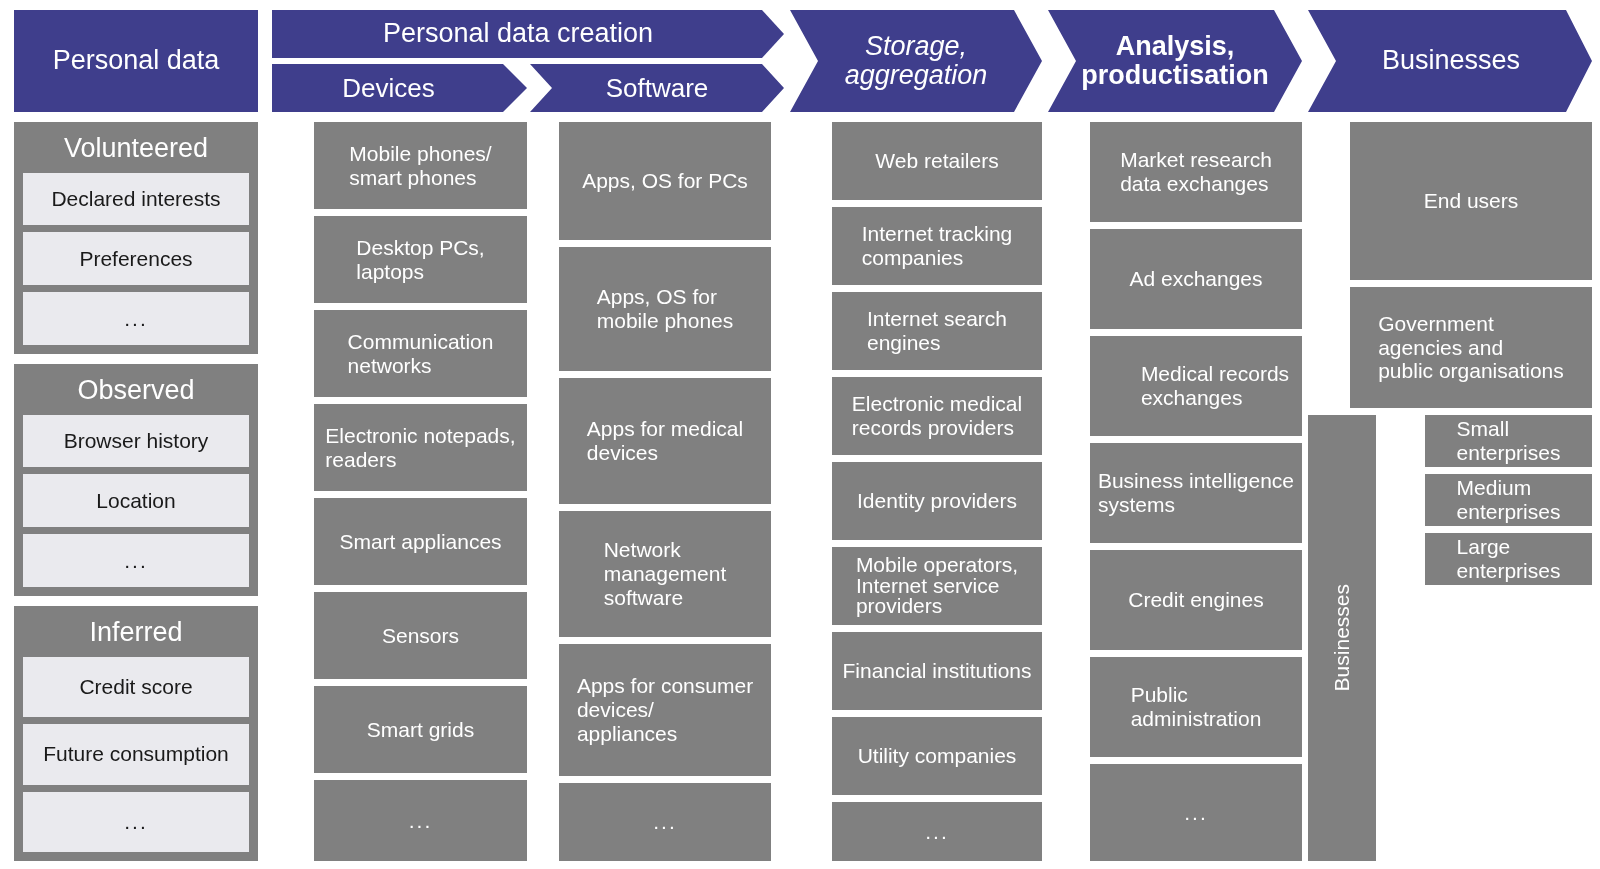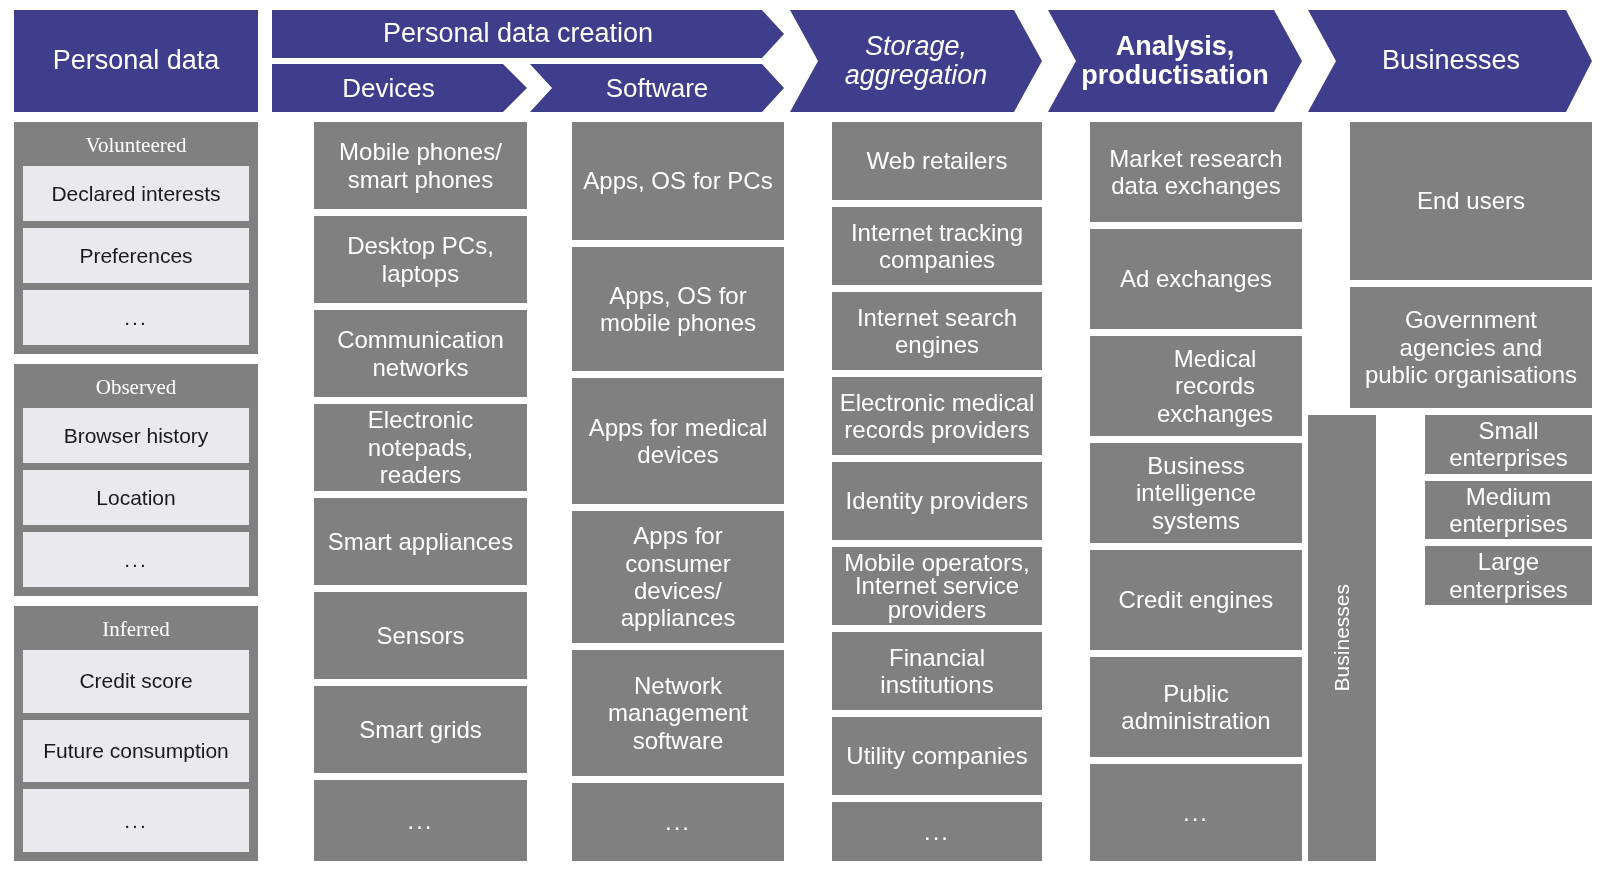--- a/index.html
+++ b/index.html
@@ -109,34 +109,33 @@
   .col {
     position: absolute;
     top: 122px;
     bottom: 8px;
     display: flex;
     flex-direction: column;
   }
 
   .col-personal      { left: 14px;   width: 244px; }
   .col-devices       { left: 272px;  width: 255px; }
-  .col-software      { left: 530px;  width: 254px; }
+  .col-software      { left: 517px;  width: 254px; }
   .col-storage       { left: 790px;  width: 252px; }
   .col-analysis      { left: 1048px; width: 254px; }
   .col-consumption   { left: 1308px; width: 284px; }
 
   
   .box {
     background: #808080;
     color: #ffffff;
     display: flex;
     align-items: center;
     justify-content: center;
-    text-align: center;
-    font-size: 24px;
+    font-size: 21px;
     line-height: 1.14;
     box-sizing: border-box;
     padding: 2px 6px;
     margin-left: 42px;
   }
 
   .col > .box { margin-bottom: 7px; }
   .col > .box:last-child { margin-bottom: 0; }
 
   
@@ -146,26 +145,25 @@
     flex-direction: column;
     align-items: stretch;
     box-sizing: border-box;
     padding: 8px 9px 9px 9px;
     margin-bottom: 10px;
   }
   .group:last-child { margin-bottom: 0; justify-content: space-between; }
 
   .group-title {
     color: #ffffff;
-    font-size: 21px;
+    font-size: 27px;
     text-align: center;
     line-height: 1.1;
     padding: 4px 0 9px 0;
     flex: 0 0 auto;
-    font-family: Liberation Serif, serif;
   }
 
   .pill {
     background: #EAEAEE;
     color: #1a1a1a;
     font-size: 21px;
     text-align: center;
     display: flex;
     align-items: center;
     justify-content: center;
@@ -276,26 +274,26 @@
     <div class="box" style="flex:0 0 87px;">Smart grids</div>
     <div class="box ellipsis" style="flex:1 1 auto;">...</div>
   </div>
 
   <div class="col col-software">
     <div class="box" style="flex:0 0 118px;">Apps, OS for PCs</div>
     <div class="box" style="flex: 0 0 124px; white-space: pre-line;">Apps, OS for
 mobile phones</div>
     <div class="box" style="flex: 0 0 126px; white-space: pre-line;">Apps for medical
 devices</div>
+    <div class="box" style="flex: 0 0 126px; white-space: pre-line;">Network
+management
+software</div>
     <div class="box" style="flex: 0 0 132px; white-space: pre-line;">Apps for consumer
 devices/
 appliances</div>
-    <div class="box" style="flex: 0 0 126px; white-space: pre-line;">Network
-management
-software</div>
     <div class="box ellipsis" style="flex:1 1 auto;">...</div>
   </div>
 
   <div class="col col-storage">
     <div class="box" style="flex:0 0 78px;">Web retailers</div>
     <div class="box" style="flex: 0 0 78px; white-space: pre-line;">Internet tracking
 companies</div>
     <div class="box" style="flex: 0 0 78px; white-space: pre-line;">Internet search
 engines</div>
     <div class="box" style="flex: 0 0 78px; white-space: pre-line;">Electronic medical

